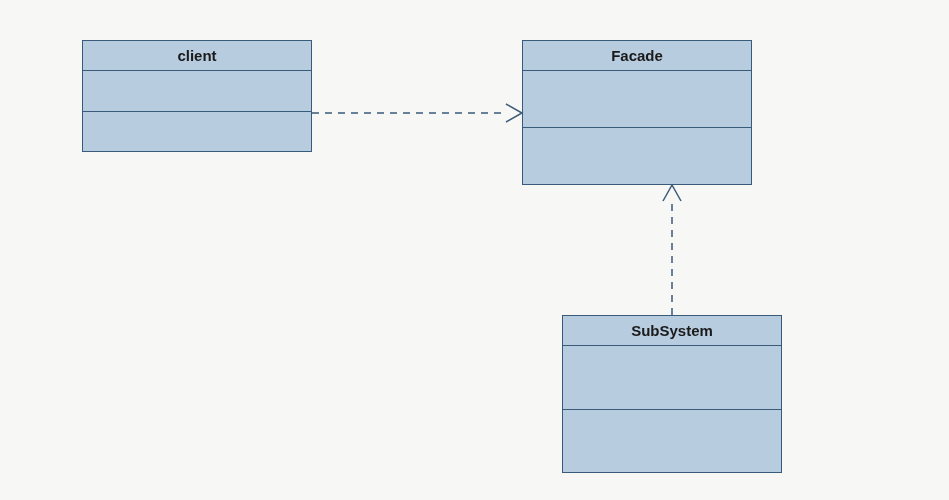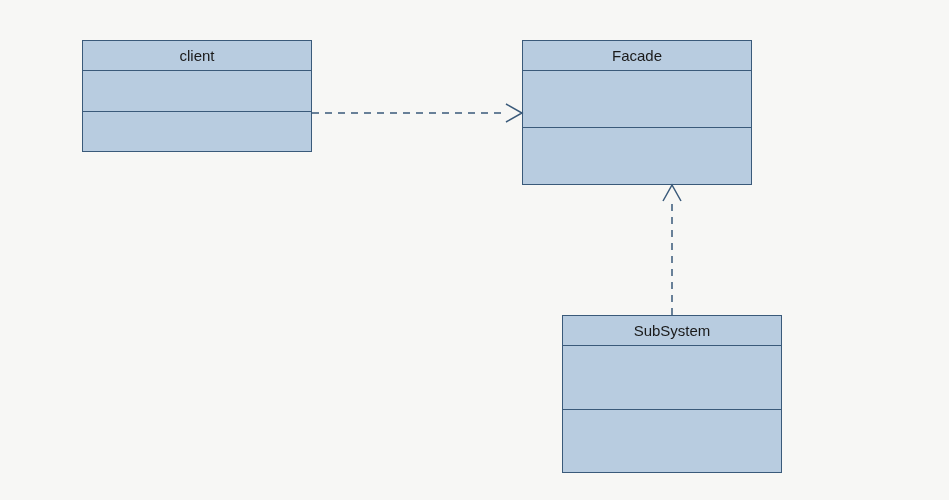--- a/index.html
+++ b/index.html
@@ -17,20 +17,21 @@
       background: #b8cce0;
       display: flex;
       flex-direction: column;
     }
     .uml-name {
       text-align: center;
       padding: 6px 8px;
       border-bottom: 1px solid #3a5a7a;
       font-size: 15px;
       color: #1a1a1a;
+      font-weight: bold;
     }
     .uml-attrs {
       flex: 1;
       border-bottom: 1px solid #3a5a7a;
       min-height: 28px;
     }
     .uml-ops {
       flex: 1;
       min-height: 28px;
     }

